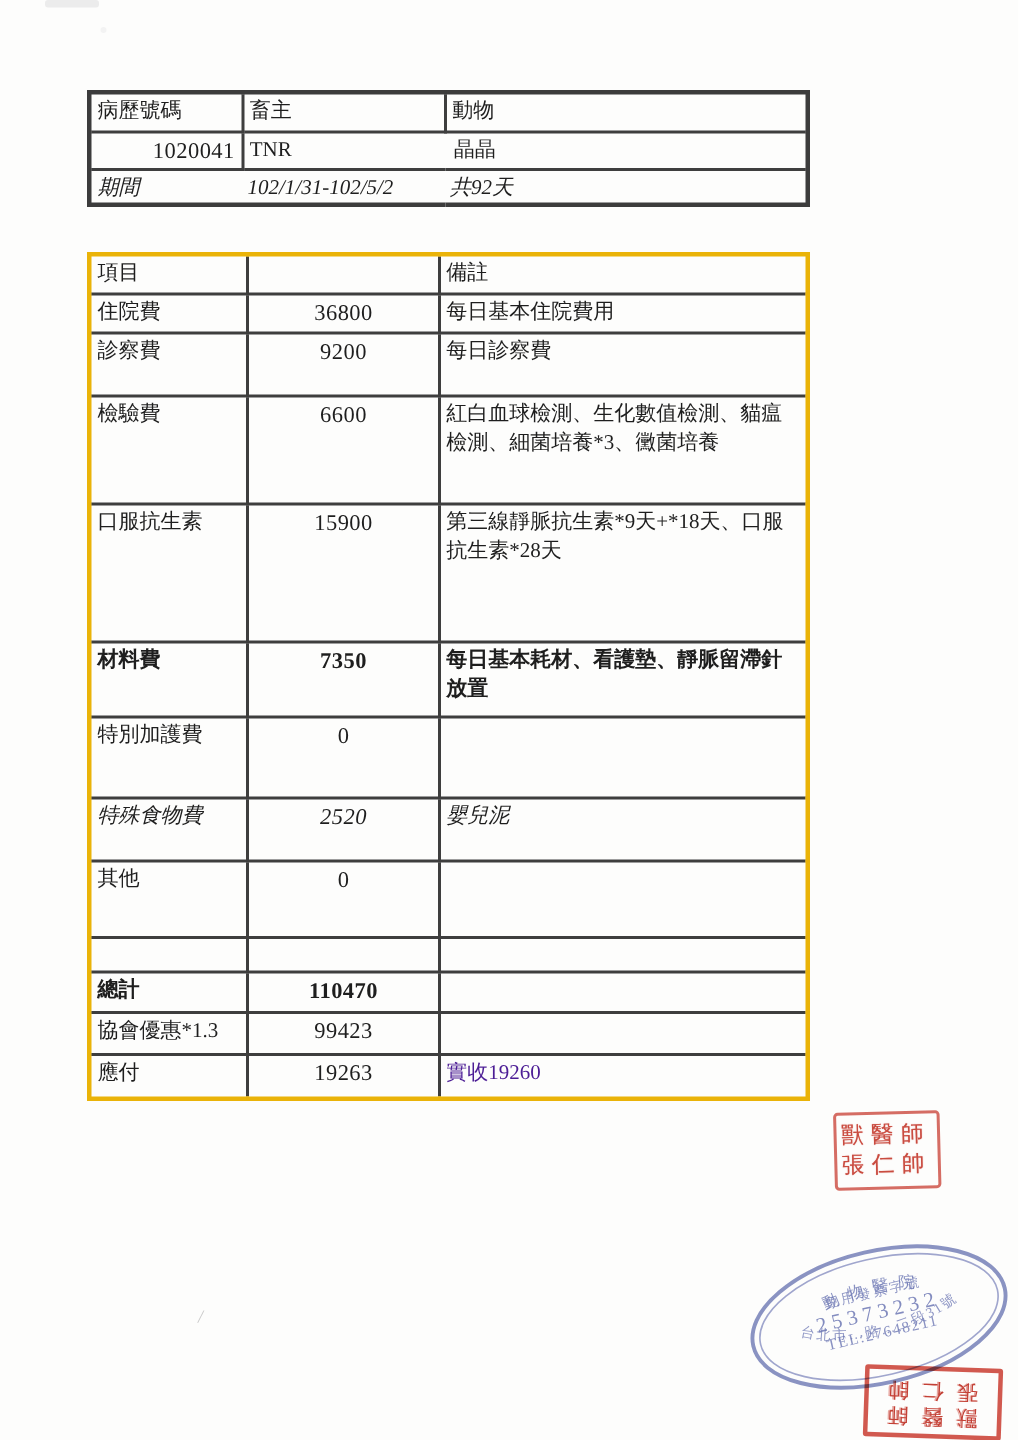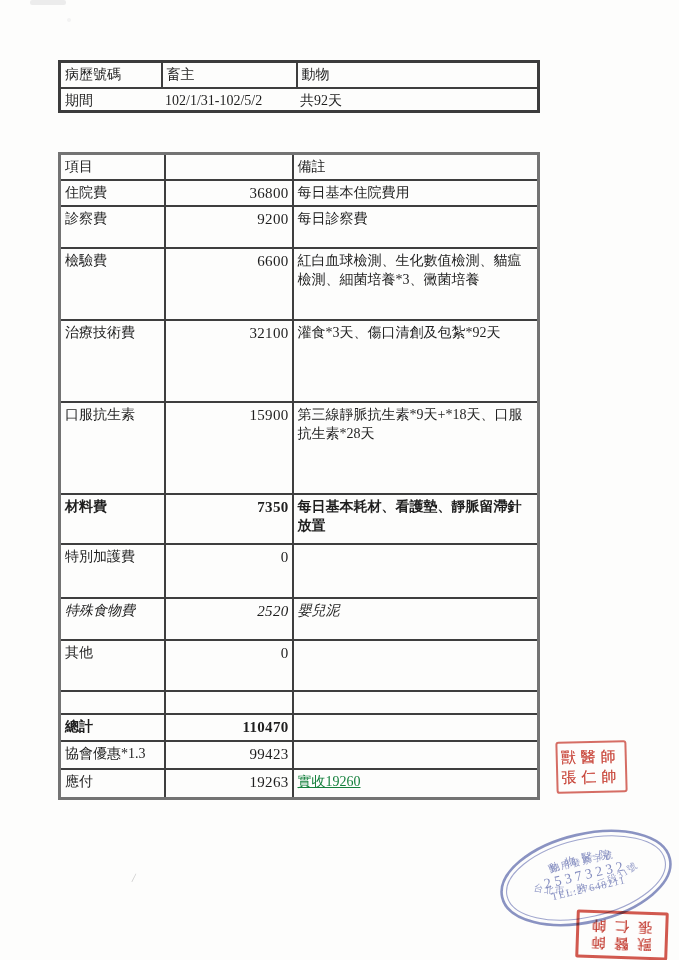--- a/index.html
+++ b/index.html
@@ -11,32 +11,32 @@
   .page{position:relative;width:679px;height:960px;background:#fdfdfc;overflow:hidden;}
 
   
   .smudge{position:absolute;left:30px;top:0;width:36px;height:5px;background:#ececec;border-radius:2px;}
   .dot{position:absolute;left:67px;top:18px;width:4px;height:4px;background:#f3f3f3;border-radius:50%;}
   .slash{position:absolute;left:132px;top:870px;color:#c9c9c9;font-size:13px;transform:rotate(8deg);}
 
   
   table{border-collapse:collapse;table-layout:fixed;}
   .info-table{position:absolute;left:58px;top:60px;width:479px;border:3px solid #3c3c3c;}
-  .fee-table{position:absolute;left:58px;top:152px;width:479px;border:3px solid #737373;}
+  .fee-table{position:absolute;left:58px;top:168px;width:479px;border:3px solid #eab308;}
   td{border:2px solid #3e3e3e;font-size:14px;padding:2px 4px 0 4px;vertical-align:top;
      overflow:hidden;line-height:1.38;}
   .num{text-align:right;font-size:15px;letter-spacing:.3px;}
-  .amt{text-align:right;font-size:15px;letter-spacing:.3px;padding-right:3px;}
+  .amt{text-align:center;font-size:15px;letter-spacing:.3px;padding-right:3px;}
   .note{font-size:14px;}
   .rel{position:relative;}
   .abs-span{position:absolute;top:2px;white-space:nowrap;}
-  .red-note{color:#15803d;text-decoration:underline;}
-
-  
-  .ih1{height:26px;} .ih2{height:25px;} .ih3{height:23px;}
+  .red-note{color:#4c1d95;}
+
+  
+  .ih1{height:26px;} .ih2{height:25px;} .ih3{height:23px;font-style:italic;}
 
   
   .rh0{height:26px;} .rh1{height:26px;} .rh2{height:42px;} .rh3{height:72px;}
   .rh4{height:82px;} .rh5{height:92px;} .rh6{height:50px;font-weight:bold;} .rh7{height:54px;}
   .rh8{height:42px;font-style:italic;} .rh9{height:51px;} .rh10{height:23px;} .rh11{height:27px;font-weight:bold;}
   .rh12{height:28px;} .rh13{height:27px;} .rh14{height:30px;}
 
   
   .vet-seal{
     position:absolute;left:556px;top:741px;width:64px;height:48px;
@@ -78,20 +78,27 @@
         <col style="width:102px">
         <col style="width:135px">
         <col style="width:242px">
       </colgroup>
     <tbody>
         <tr class="ih1">
       <td>病歷號碼</td>
       <td>畜主</td>
       <td>動物</td>
     </tr>
+    <tr class="ih2">
+      <td class="num">1020041</td>
+      <td colspan="2" class="rel">
+        <span>TNR</span>
+        <span class="abs-span" style="left:140px;">晶晶</span>
+      </td>
+    </tr>
     <tr class="ih3">
       <td colspan="3" class="rel">
         <span>期間</span>
         <span class="abs-span" style="left:104px;">102/1/31-102/5/2</span>
         <span class="abs-span" style="left:239px;">共92天</span>
       </td>
     </tr>
   </tbody>
     </table>
 
@@ -114,25 +121,20 @@
     </tr>
     <tr class="rh2">
       <td>診察費</td>
       <td class="amt">9200</td>
       <td class="note">每日診察費</td>
     </tr>
     <tr class="rh3">
       <td>檢驗費</td>
       <td class="amt">6600</td>
       <td class="note">紅白血球檢測、生化數值檢測、貓瘟檢測、細菌培養*3、黴菌培養</td>
-    </tr>
-    <tr class="rh4">
-      <td>治療技術費</td>
-      <td class="amt">32100</td>
-      <td class="note">灌食*3天、傷口清創及包紮*92天</td>
     </tr>
     <tr class="rh5">
       <td>口服抗生素</td>
       <td class="amt">15900</td>
       <td class="note">第三線靜脈抗生素*9天+*18天、口服抗生素*28天</td>
     </tr>
     <tr class="rh6">
       <td>材料費</td>
       <td class="amt">7350</td>
       <td class="note">每日基本耗材、看護墊、靜脈留滯針放置</td>

